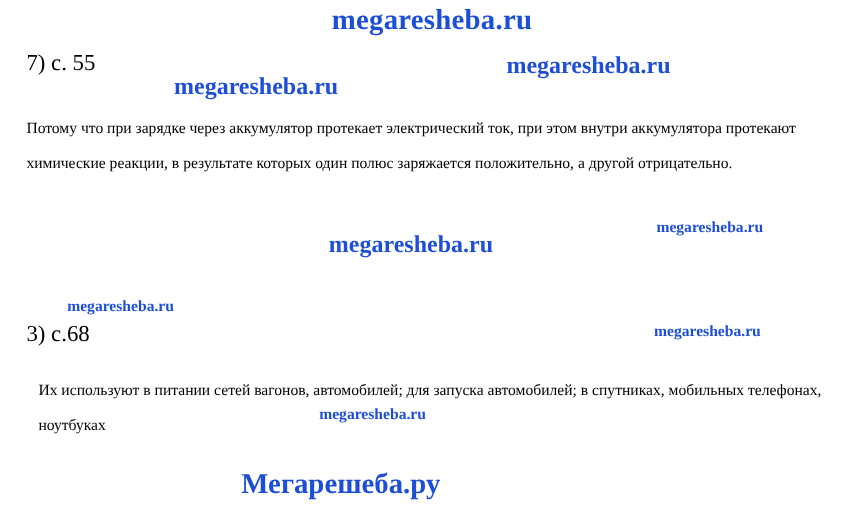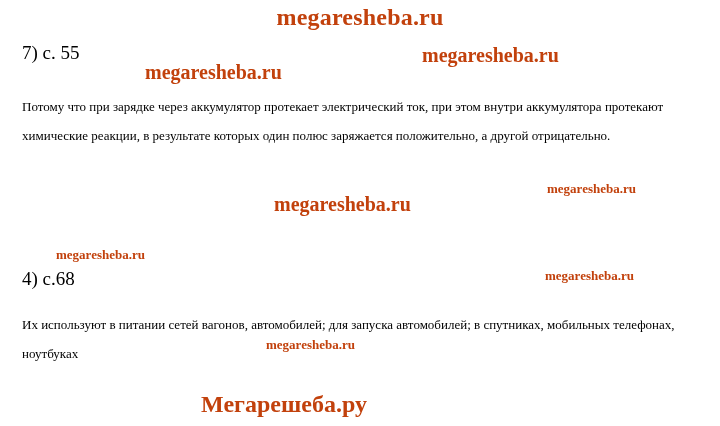--- a/index.html
+++ b/index.html
@@ -17,21 +17,21 @@
   }
   .page {
     position: relative;
     width: 720px;
     height: 426px;
   }
   .wm {
     position: absolute;
     font-family: "Liberation Serif", serif;
     font-weight: bold;
-    color: #c2410c;
+    color: #1d4ed8;
     white-space: nowrap;
     pointer-events: none;
   }
   .wm-top {
     top: 4px;
     left: 0;
     width: 720px;
     text-align: center;
     font-size: 24px;
     letter-spacing: 0.2px;
@@ -67,21 +67,21 @@
     font-family: "Liberation Serif", serif;
     text-align: left;
   }
   .para-1 {
     top: 92px;
     left: 22px;
     width: 676px;
   }
   .para-2 {
     top: 310px;
-    left: 22px;
+    left: 32px;
     width: 676px;
   }
 </style>
 </head>
 <body>
 
 <div class="page">
 
   <div class="wm wm-top">megaresheba.ru</div>
 
@@ -90,21 +90,21 @@
   <div class="wm wm-a">megaresheba.ru</div>
   <div class="wm wm-b">megaresheba.ru</div>
 
   <div class="para para-1">Потому что при зарядке через аккумулятор протекает электрический ток, при этом внутри аккумулятора протекают химические реакции, в результате которых один полюс заряжается положительно, а другой отрицательно.</div>
 
   <div class="wm wm-d">megaresheba.ru</div>
   <div class="wm wm-c">megaresheba.ru</div>
   <div class="wm wm-e">megaresheba.ru</div>
   <div class="wm wm-f">megaresheba.ru</div>
 
-  <div class="label label-8">4) с.68</div>
+  <div class="label label-8">3) с.68</div>
 
   <div class="para para-2">Их используют в питании сетей вагонов, автомобилей; для запуска автомобилей; в спутниках, мобильных телефонах, ноутбуках</div>
 
   <div class="wm wm-g">megaresheba.ru</div>
 
   <div class="wm wm-bottom">Мегарешеба.ру</div>
 
 </div>
 
 </body></html>

